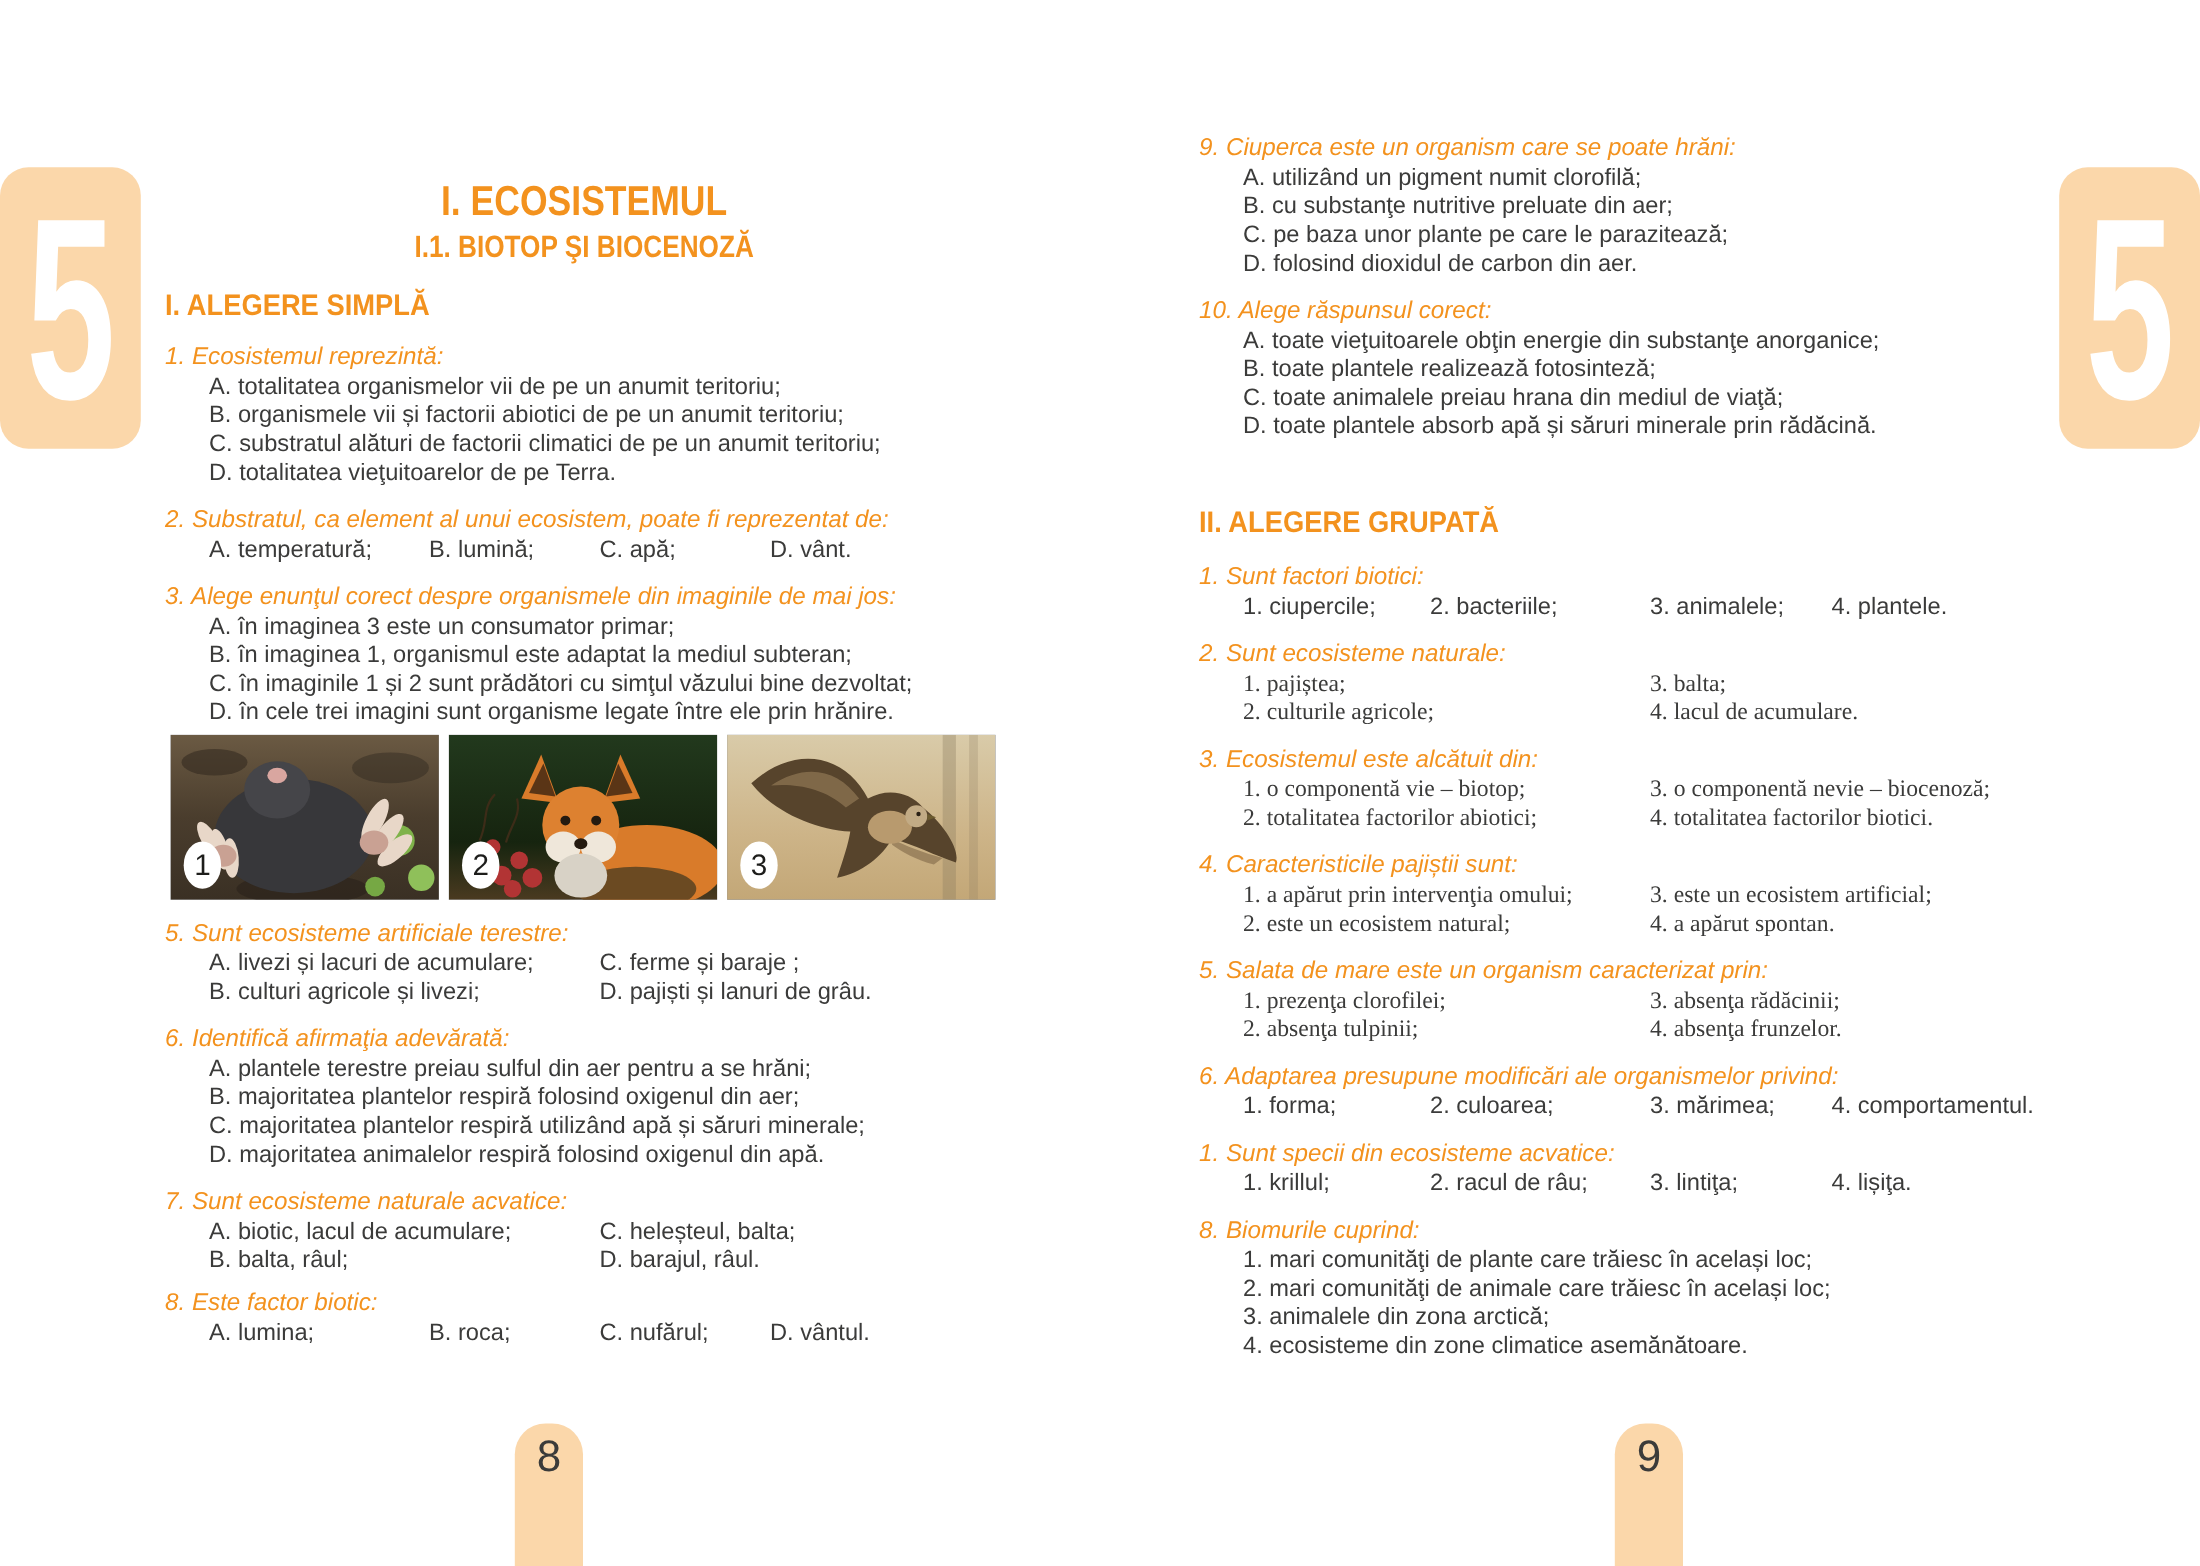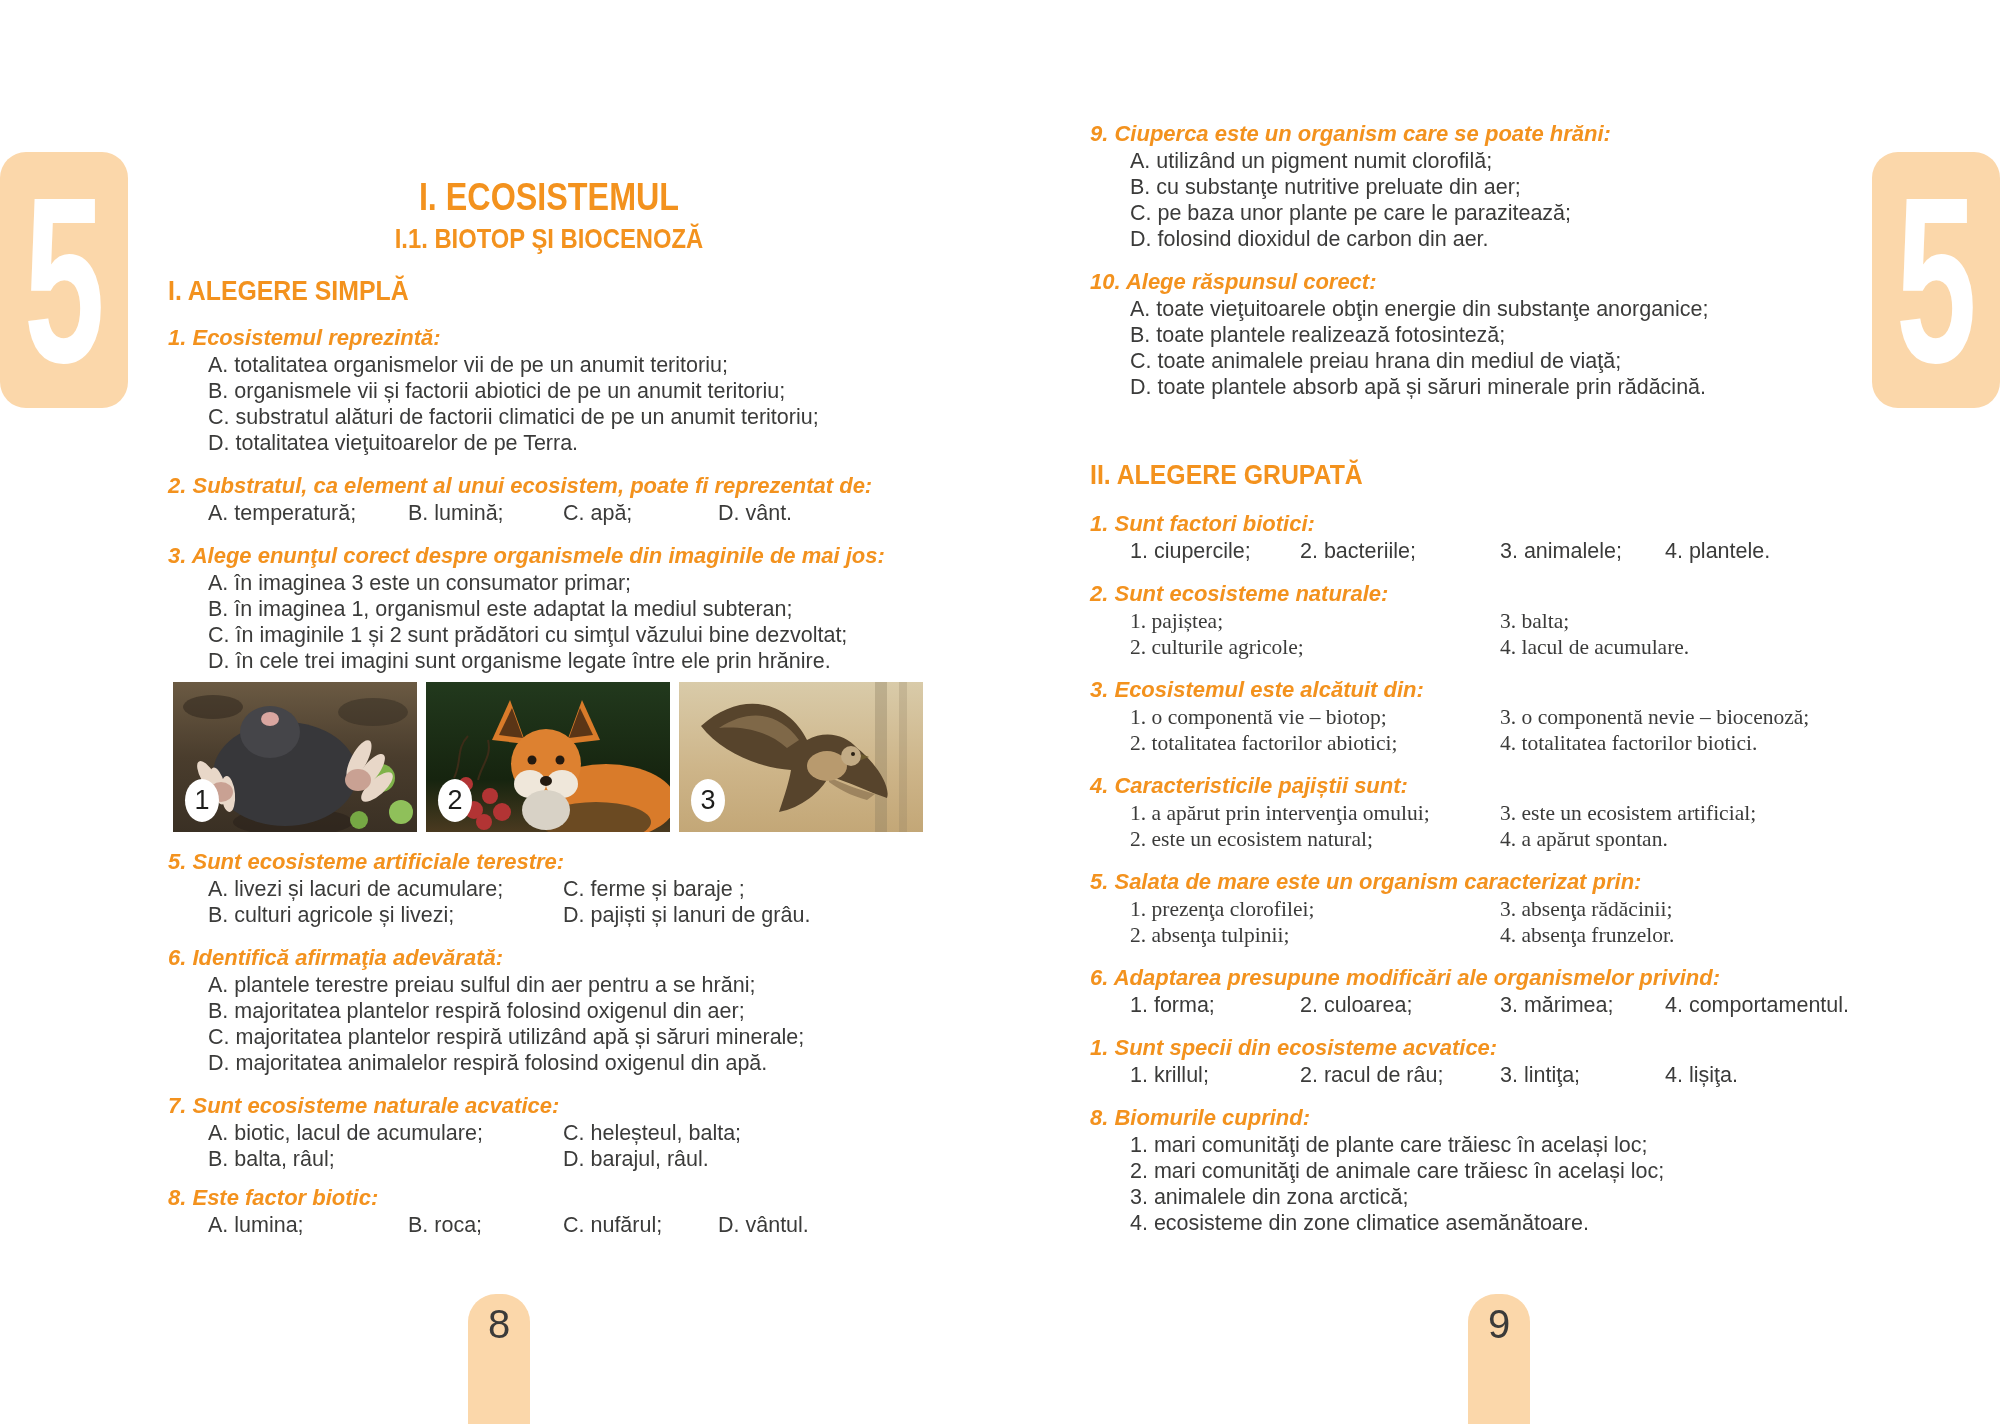--- a/index.html
+++ b/index.html
@@ -22,33 +22,33 @@
 
   
   .page-tab{position:absolute;top:1294px;width:62px;height:130px;background:var(--peach);
             border-radius:28px 28px 0 0;text-align:center;}
   .page-tab .num{display:inline-block;margin-top:10px;font-size:40px;line-height:1;color:var(--ink);}
   .page-tab.p8{left:468px;}
   .page-tab.p9{left:1468px;}
 
   
   .page{position:absolute;}
-  .leftp{left:168px;top:160px;width:762px;margin-top:14px;}
+  .leftp{left:150px;top:160px;width:762px;}
   .rightp{left:1090px;top:72px;width:760px;}
 
   .chapter-title{font-size:38px;line-height:46px;font-weight:700;color:var(--accent);
                  text-align:center;transform:scaleX(.85);white-space:nowrap;}
   .chapter-subtitle{margin-top:2px;font-size:28px;line-height:34px;font-weight:700;color:var(--accent);
                     text-align:center;transform:scaleX(.85);white-space:nowrap;}
   .section-title{margin-top:18px;font-size:27px;line-height:34px;font-weight:700;color:var(--accent);
                  transform:scaleX(.92);transform-origin:left center;white-space:nowrap;}
   .rightp .section-title{margin-top:58px;}
 
   .q{margin-top:16px;}
-  .q-label{font-size:22px;line-height:28px;font-weight:700;font-style:italic;color:var(--accent);}
+  .q-label{font-size:22px;line-height:28px;font-weight:400;font-style:italic;color:var(--accent);}
   .opts{margin-left:40px;font-size:21.5px;}
   .opts>div{line-height:26px;}
   .grid2l{display:grid;grid-template-columns:355px 1fr;}
   .grid4l{display:grid;grid-template-columns:200px 155px 155px 1fr;}
   .grid2r{display:grid;grid-template-columns:370px 1fr;font-family:Liberation Serif, serif;}
   .grid4r{display:grid;grid-template-columns:170px 200px 165px 1fr;}
 
   
   .pg-header{margin-left:35px;width:698px;border-bottom:3px solid var(--rule);padding-bottom:8px;}
   .hdr-inner{display:flex;justify-content:center;align-items:baseline;gap:12px;

